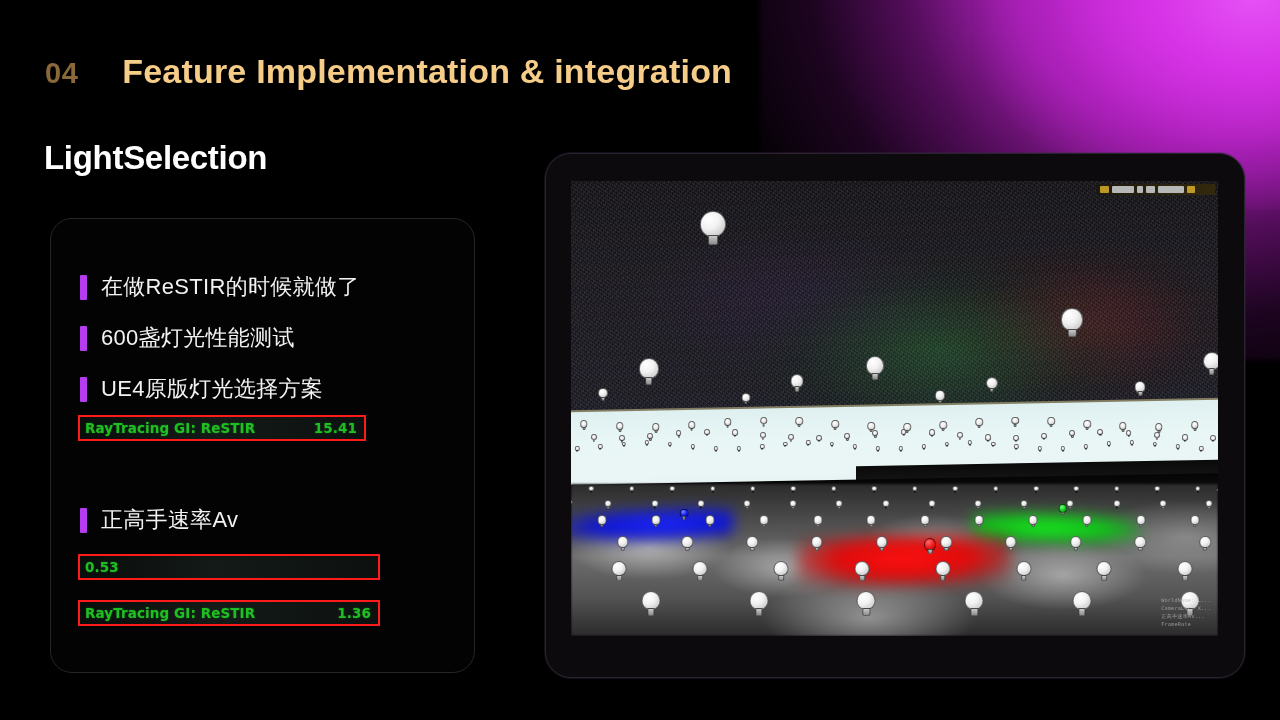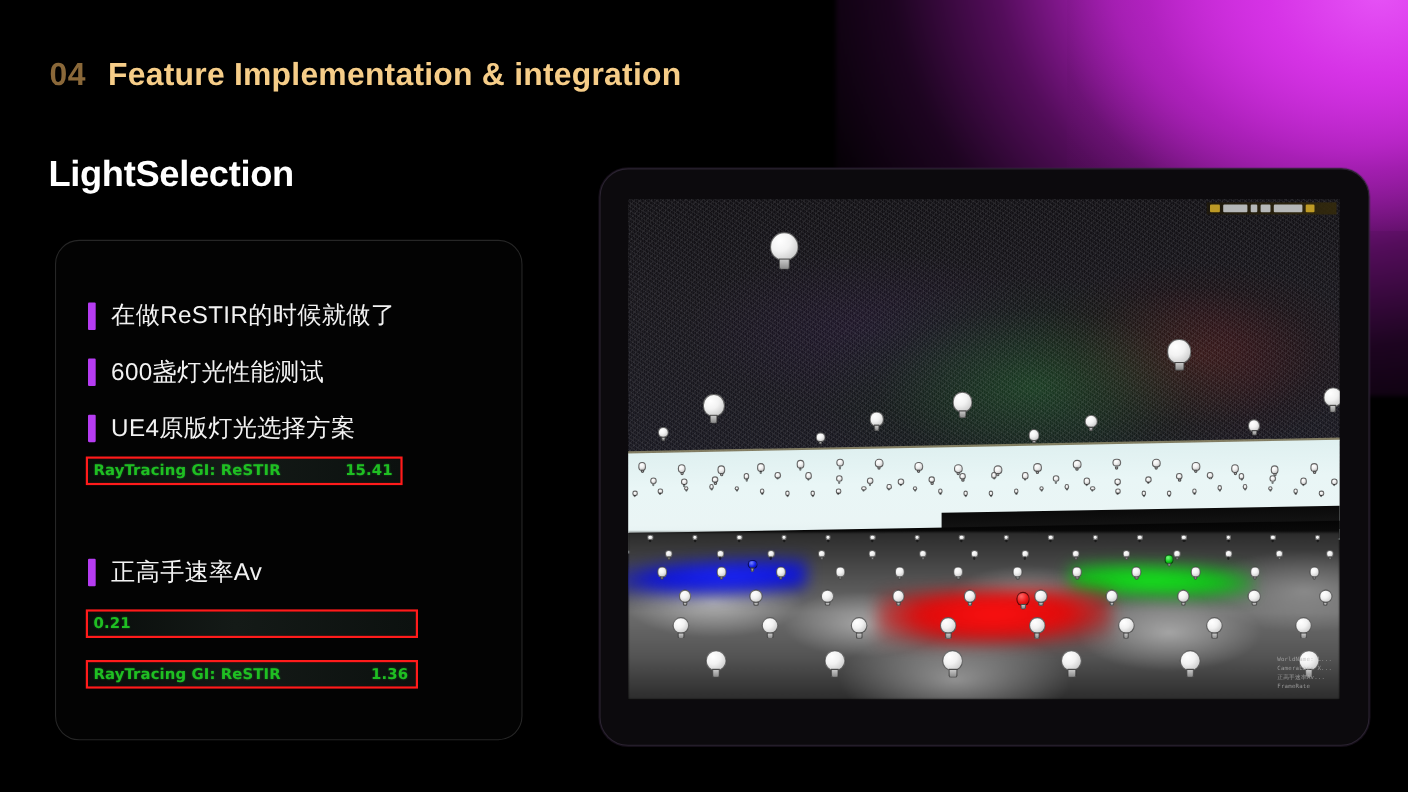--- a/index.html
+++ b/index.html
@@ -28,28 +28,28 @@
     width:430px; height:360px;
     background:radial-gradient(ellipse at 66% 40%,
         #e652f6 0%, #d633e6 25%, rgba(176,33,190,0.55) 52%,
         rgba(96,16,104,0.2) 74%, rgba(0,0,0,0) 92%);
     pointer-events:none;
   }
 
   
   #slide-header{
     position:absolute; left:45px; top:52px;
-    display:flex; align-items:baseline; gap:20px;
+    display:flex; align-items:baseline; gap:44px;
   }
   #slide-number{
     font-size:29px; font-weight:bold; color:#8a6839;
     letter-spacing:0.5px;
   }
   #slide-title{
-    font-size:29px; font-weight:bold; color:#f6cd88;
+    font-size:34px; font-weight:bold; color:#f6cd88;
     letter-spacing:0.2px;
     text-align:right;
   }
 
   
   #section-heading{
     position:absolute; left:44px; top:139px;
     font-size:33px; font-weight:bold; color:#ffffff;
     letter-spacing:-0.3px;
   }
@@ -256,21 +256,21 @@
 <div class="bullet-row" id="bullet-4">
   <span class="bullet-mark"></span>
   <span class="bullet-text">正高手速率Av</span>
 </div>
 
 <div class="stat-box" id="stat-restir-gi-before">
   <span class="stat-label">RayTracing GI: ReSTIR</span>
   <span class="stat-value">15.41</span>
 </div>
 <div class="stat-box" id="stat-light-data">
-  <span class="stat-value">0.21</span>
+  <span class="stat-value">0.53</span>
 </div>
 <div class="stat-box" id="stat-restir-gi-after">
   <span class="stat-label">RayTracing GI: ReSTIR</span>
   <span class="stat-value">1.36</span>
 </div>
 
 <div id="device">
   <div id="device-screen">
     <div id="scene">
       <div id="scene-sky"></div>

